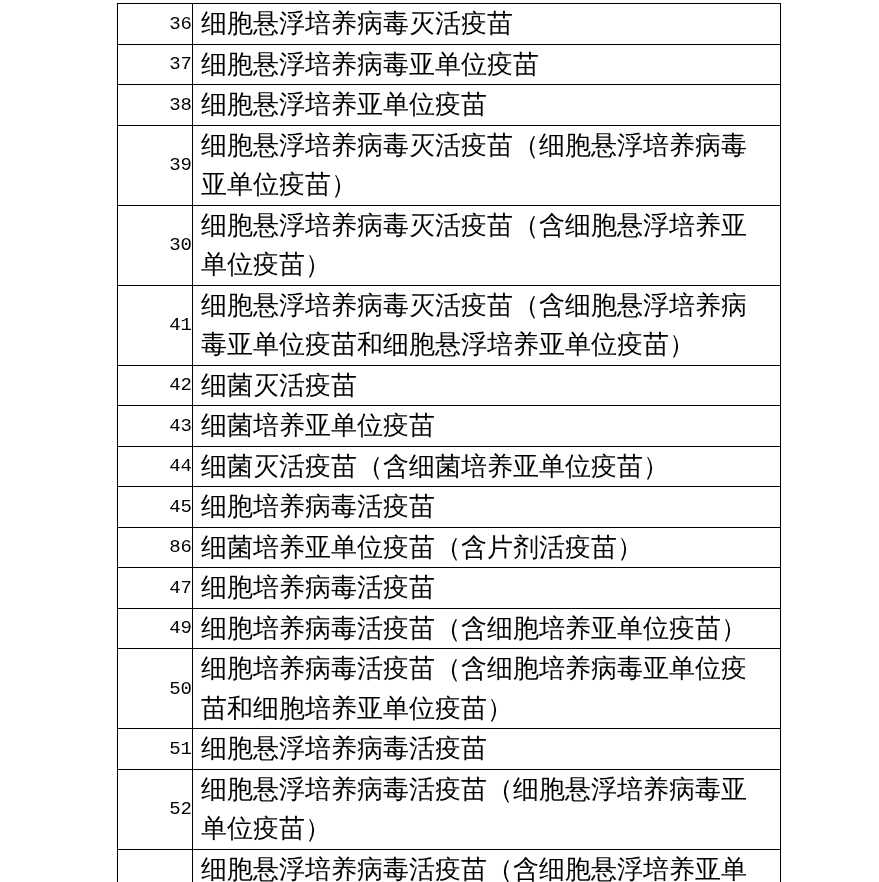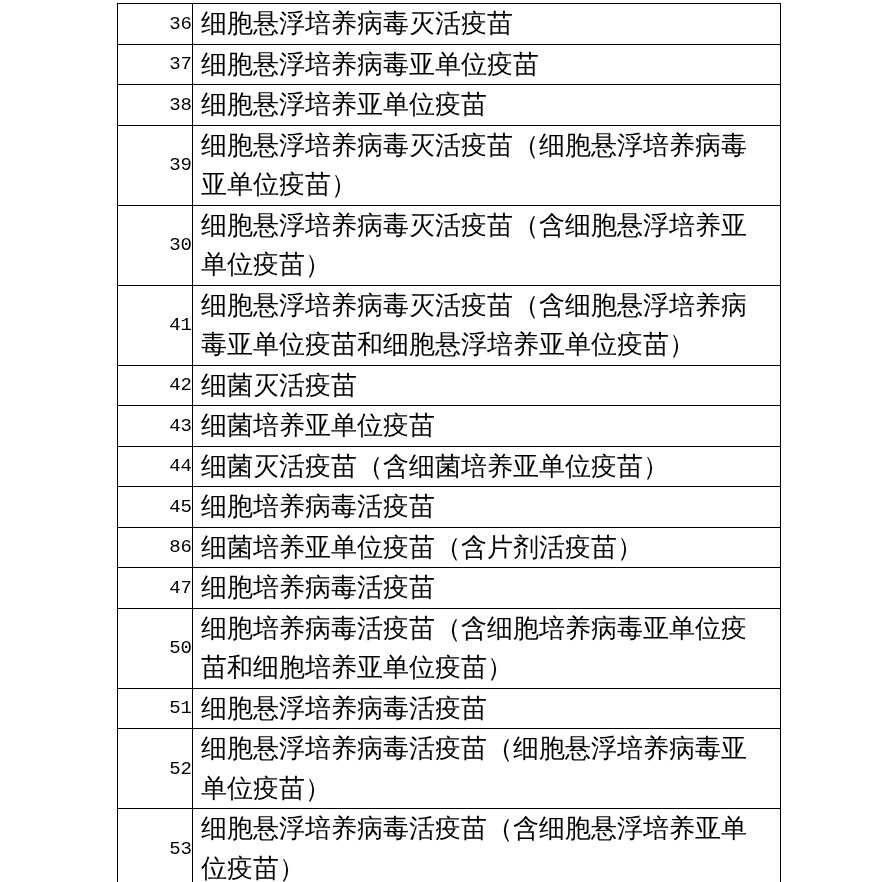--- a/index.html
+++ b/index.html
@@ -59,20 +59,24 @@
         <td class="name">细胞培养病毒活疫苗</td>
       </tr>
     <tr class="r1">
         <td class="num">86</td>
         <td class="name">细菌培养亚单位疫苗（含片剂活疫苗）</td>
       </tr>
     <tr class="r1">
         <td class="num">47</td>
         <td class="name">细胞培养病毒活疫苗</td>
       </tr>
+    <tr class="r1">
+        <td class="num">49</td>
+        <td class="name">细胞培养病毒活疫苗（含细胞培养亚单位疫苗）</td>
+      </tr>
     <tr class="r2">
         <td class="num">50</td>
         <td class="name">细胞培养病毒活疫苗（含细胞培养病毒亚单位疫苗和细胞培养亚单位疫苗）</td>
       </tr>
     <tr class="r1">
         <td class="num">51</td>
         <td class="name">细胞悬浮培养病毒活疫苗</td>
       </tr>
     <tr class="r2">
         <td class="num">52</td>

